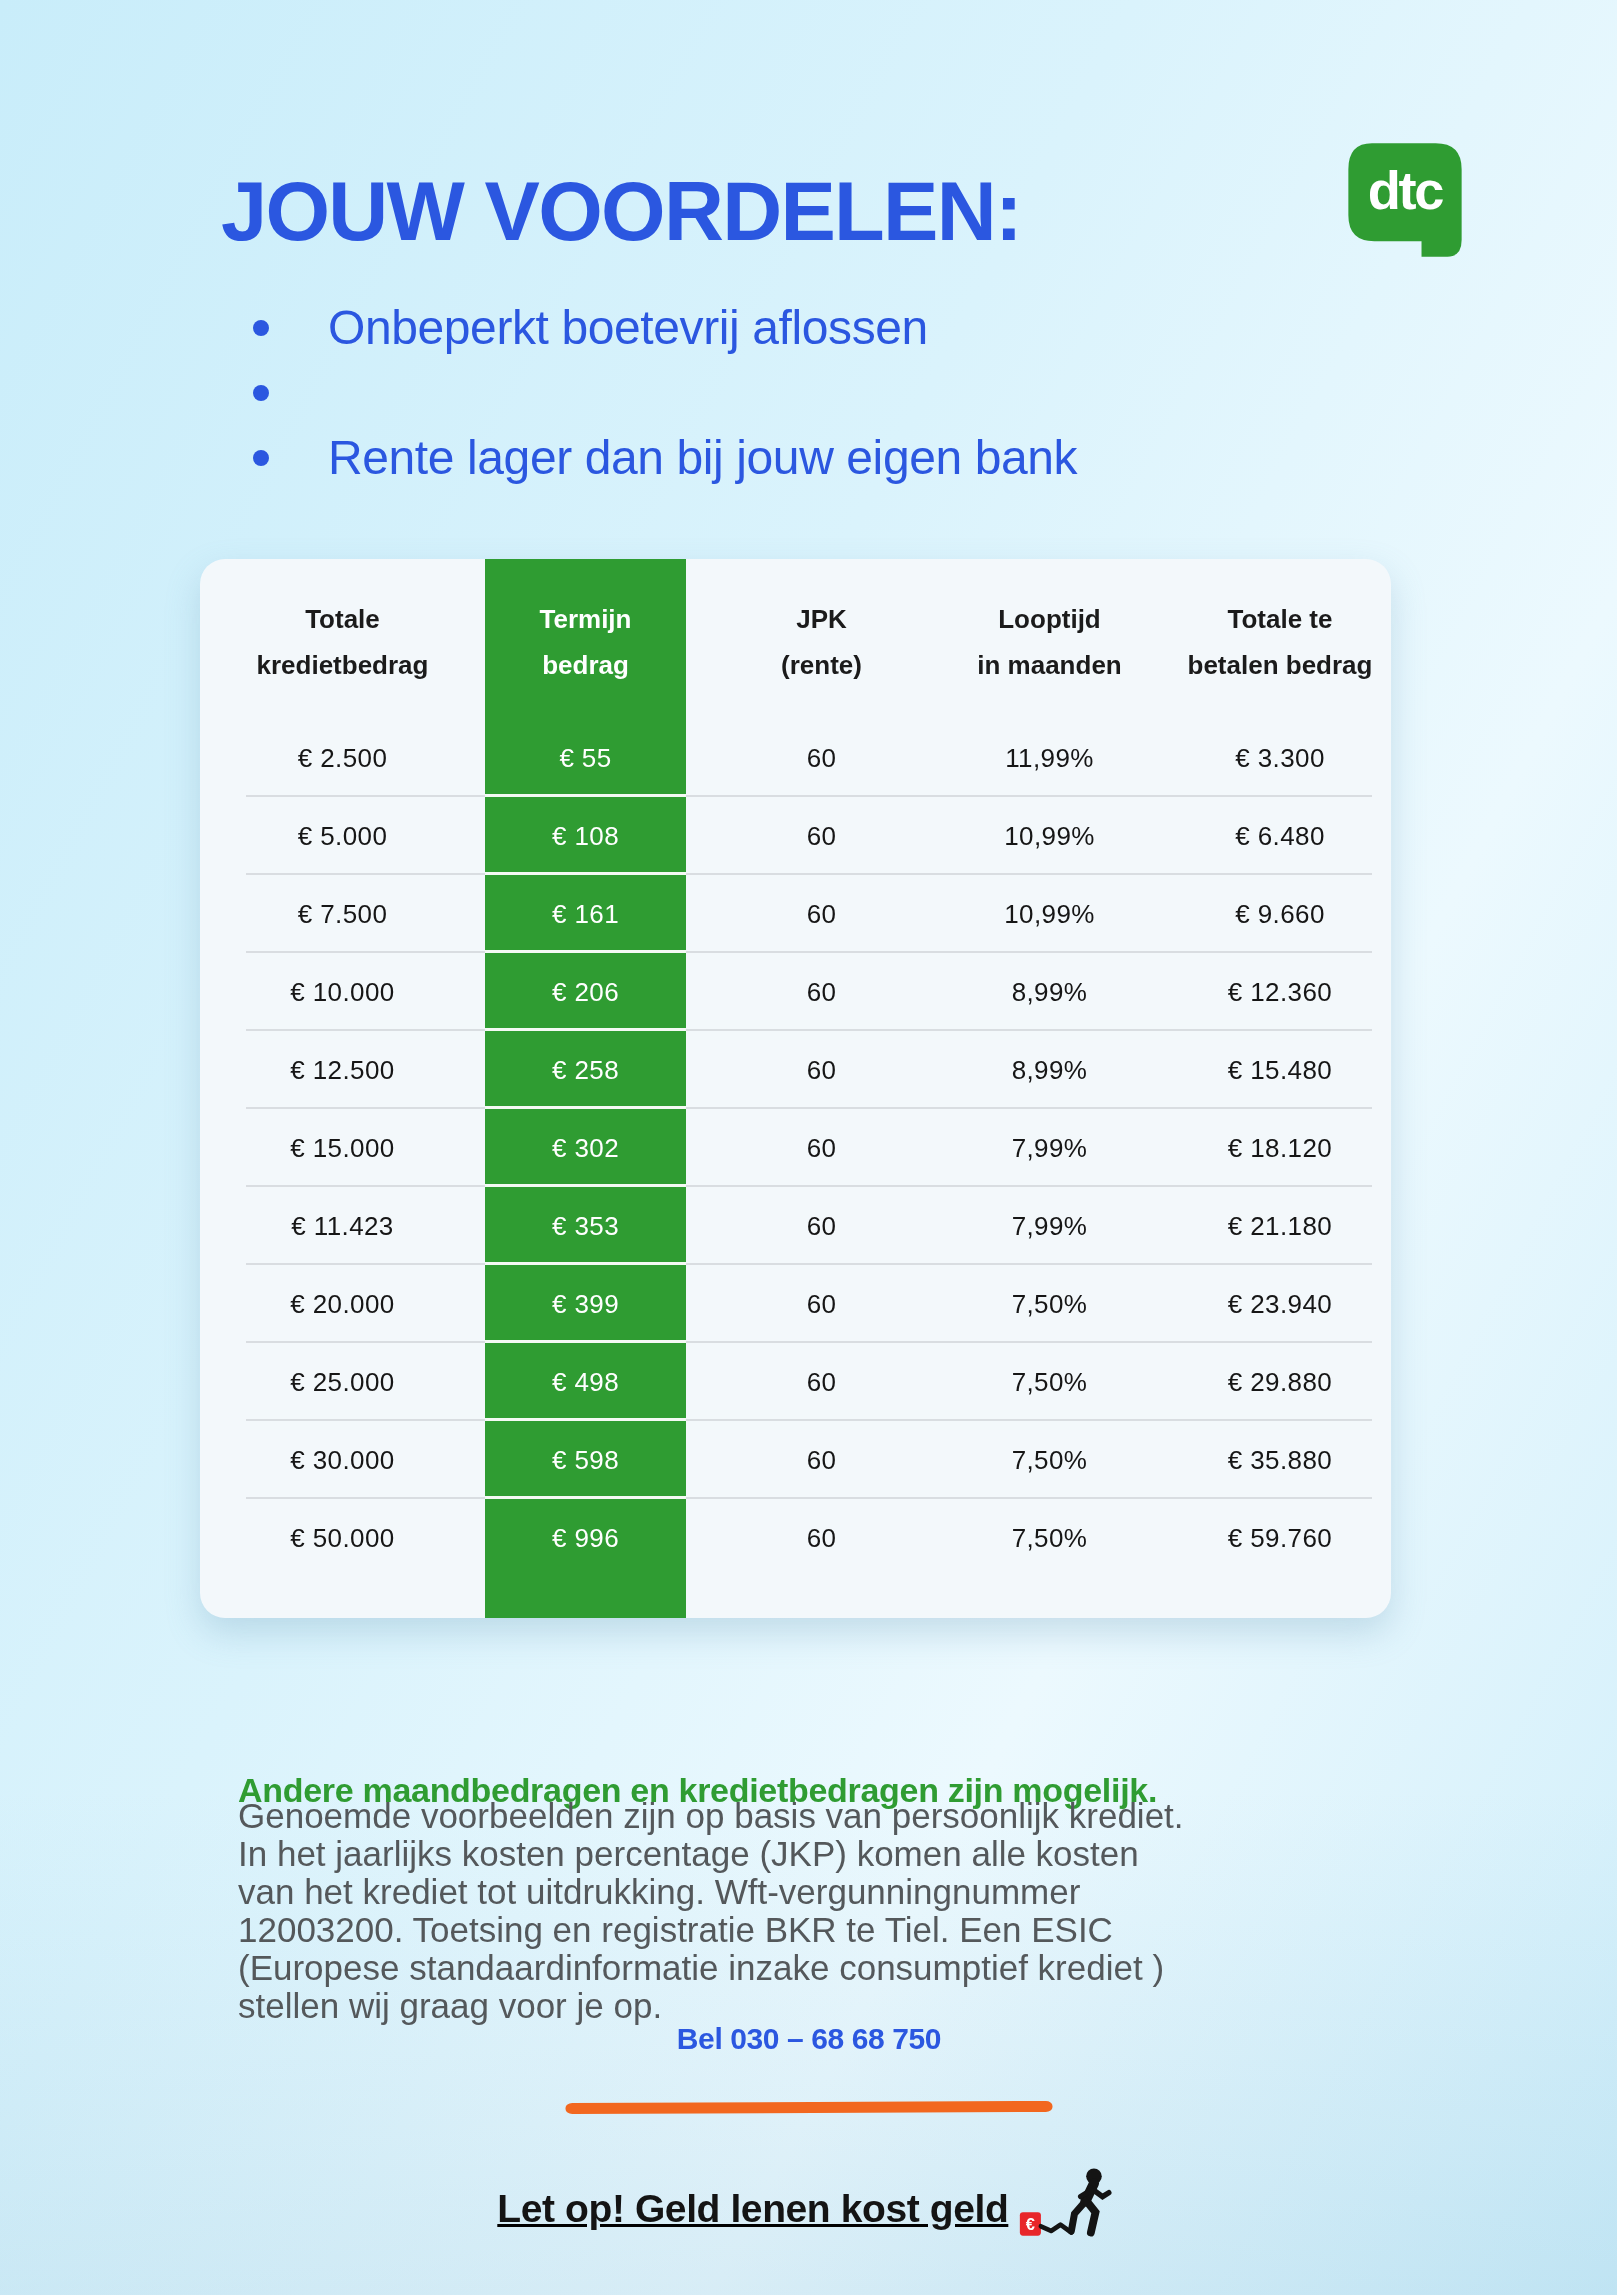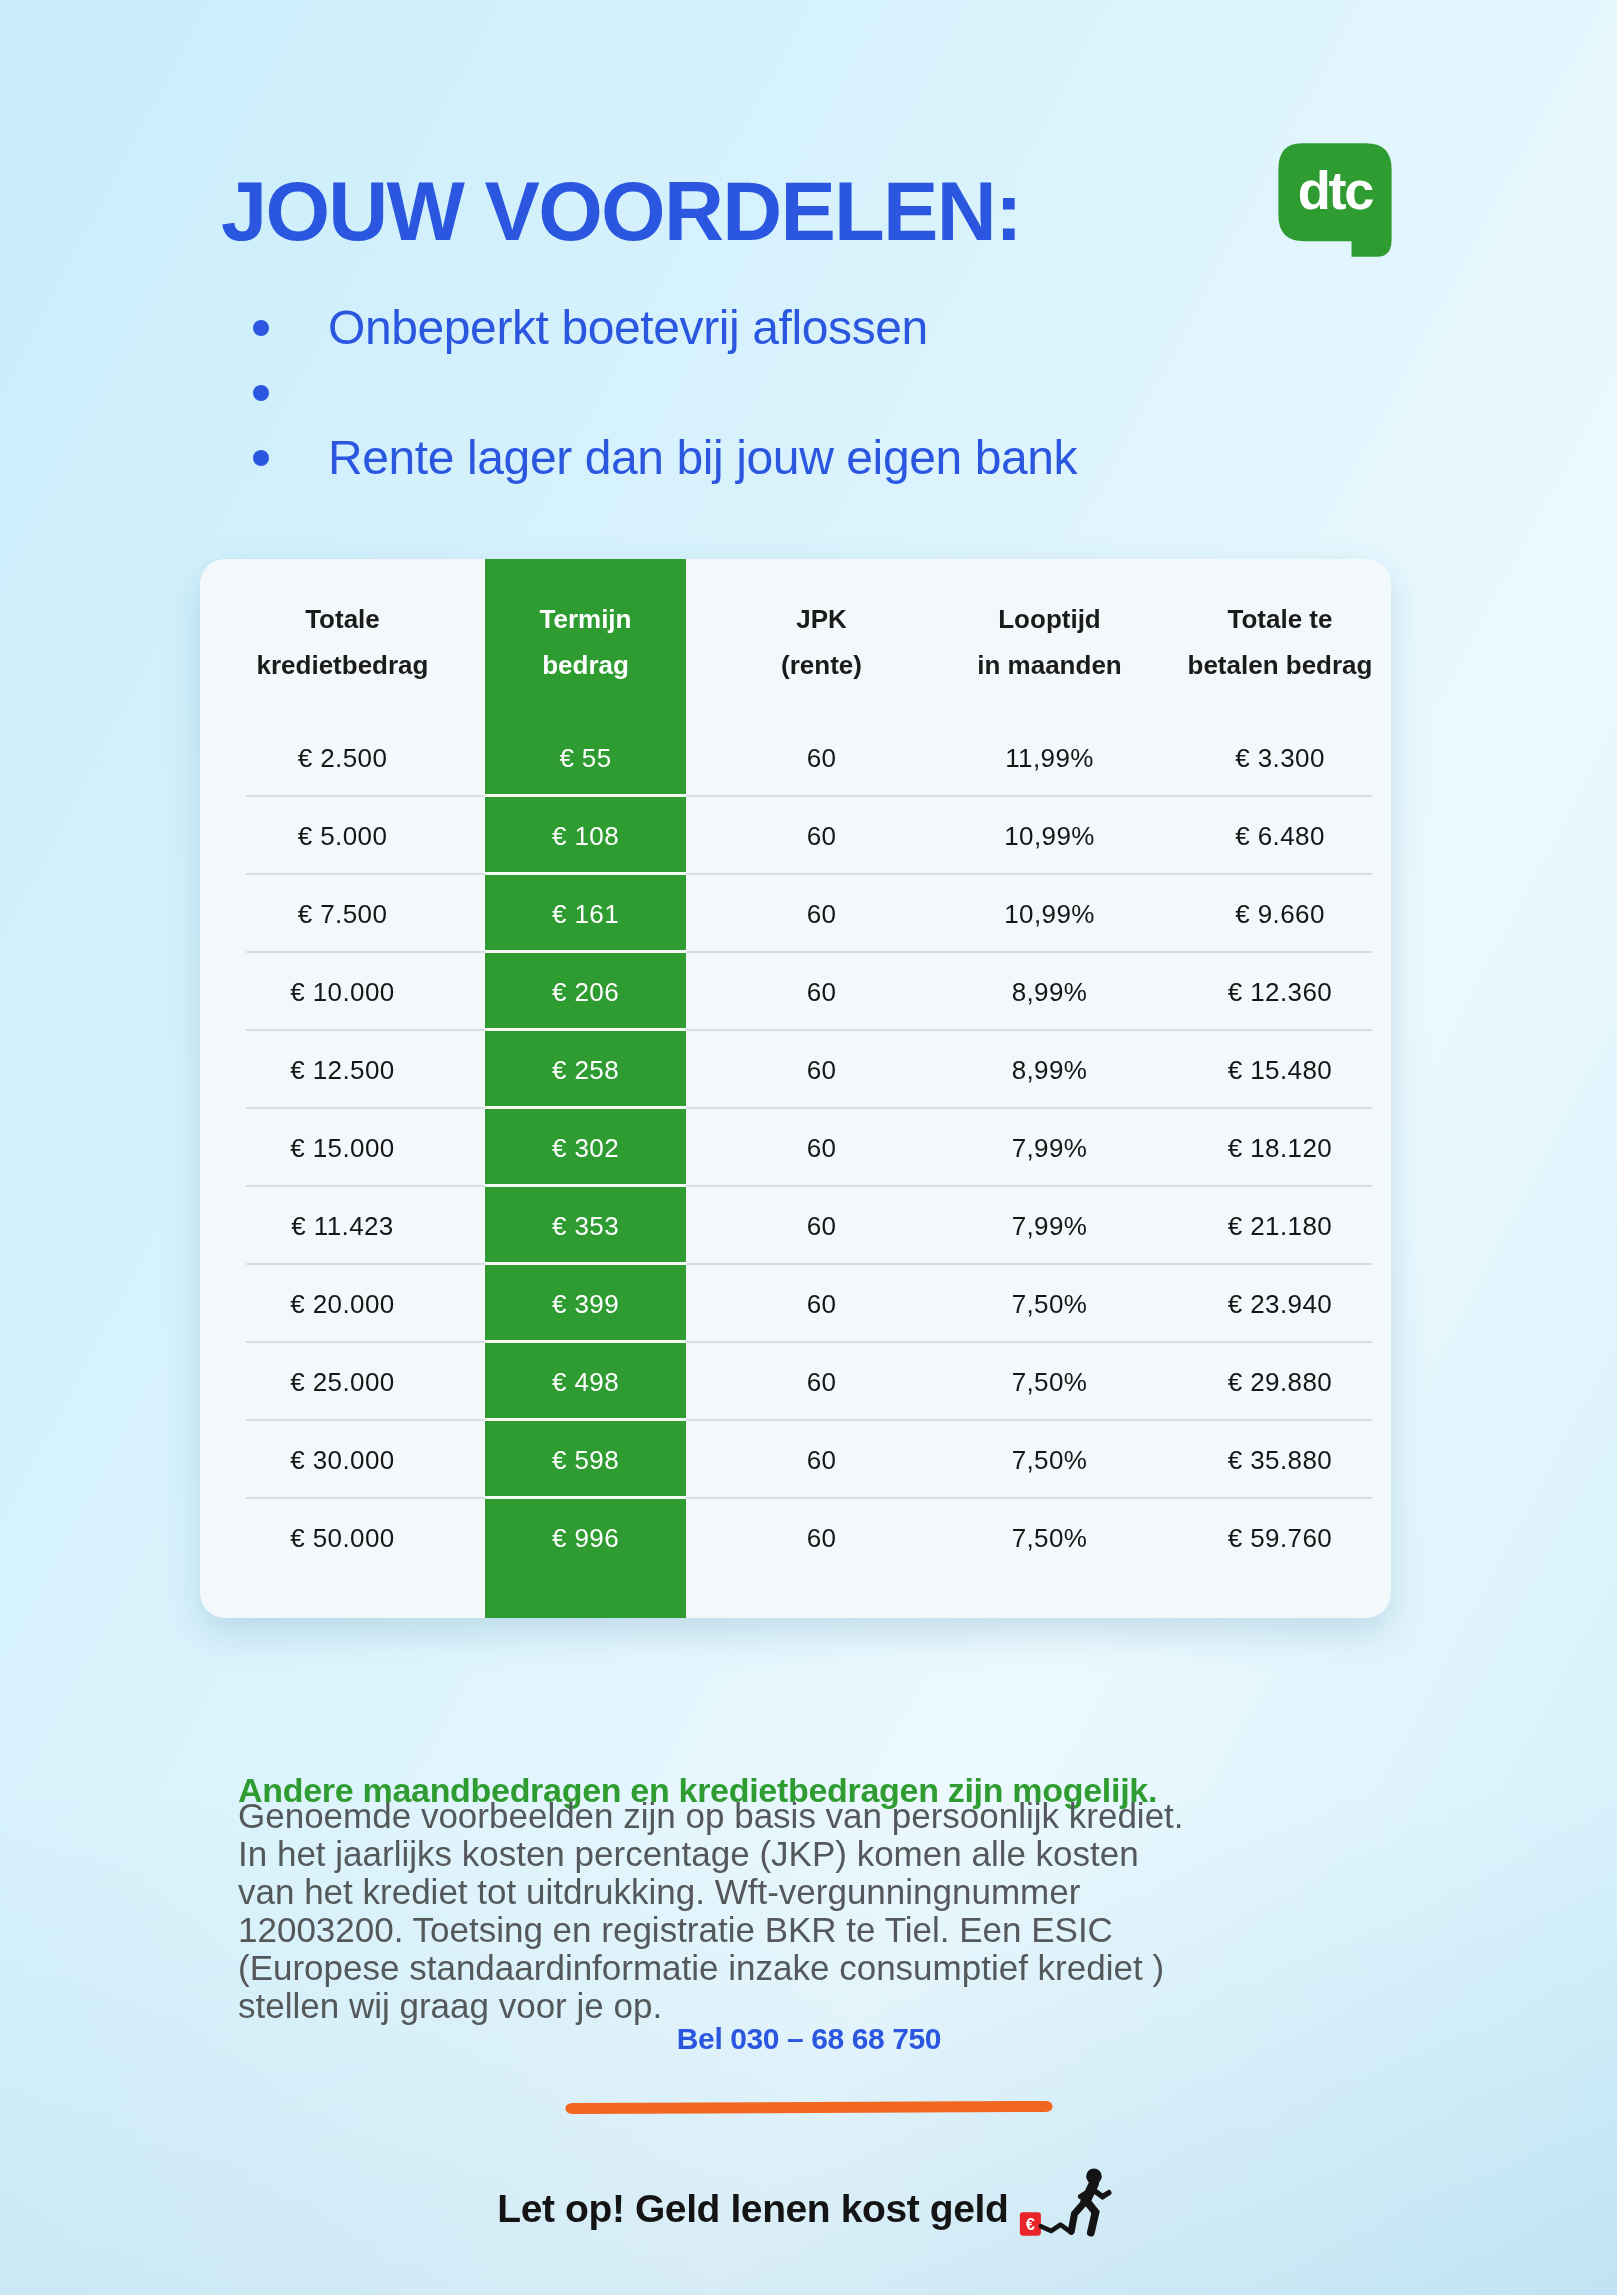--- a/index.html
+++ b/index.html
@@ -10,21 +10,21 @@
     position: relative;
     width: 1618px;
     height: 2295px;
     overflow: hidden;
     background:
       linear-gradient(180deg, rgba(255,255,255,0) 78%, rgba(120,180,210,.18) 100%),
       linear-gradient(118deg, #c9edfa 0%, #daf3fc 40%, #ecf9fe 68%, #cfeefa 100%);
   }
 
   
-  .logo { position: absolute; left: 1276px; top: 141px; width: 118px; height: 118px; }
+  .logo { position: absolute; left: 1346px; top: 141px; width: 118px; height: 118px; }
   .logo svg { width: 100%; height: 100%; display: block; }
   .logo text {
     font-family: "Liberation Sans", "DejaVu Sans", sans-serif;
     font-weight: 700; font-size: 46px; fill: #ffffff; letter-spacing: -2px;
   }
 
   
   .title {
     position: absolute; left: 221px; top: 170px;
     font-size: 83px; font-weight: 700; letter-spacing: -1.7px;
@@ -92,21 +92,21 @@
     color: #2b57e0; letter-spacing: -0.4px;
   }
   .phone-underline {
     position: absolute; left: 50%; top: 2102px; transform: translateX(-50%) rotate(-0.25deg);
     width: 487px; height: 11px; background: #f2671f; border-radius: 6.7px / 5px;
   }
 
   
   .warning {
     position: absolute; left: 0; top: 2167px; width: 100%; height: 84px;
-    display: flex; align-items: center; justify-content: center;
+    display: flex; align-items: center; justify-content: center; text-decoration: underline;
   }
   .warning-text { font-size: 39px; font-weight: 700; color: #141414; letter-spacing: -0.4px; }
   .money-chain { width: 104px; height: 78px; margin-left: 8.4px; position: relative; top: -3.4px; }
   .money-chain text {
     font-family: "Liberation Sans", "DejaVu Sans", sans-serif;
     font-weight: 700; font-size: 21px; fill: #ffffff;
   }
 </style>
 </head>
 <body>

